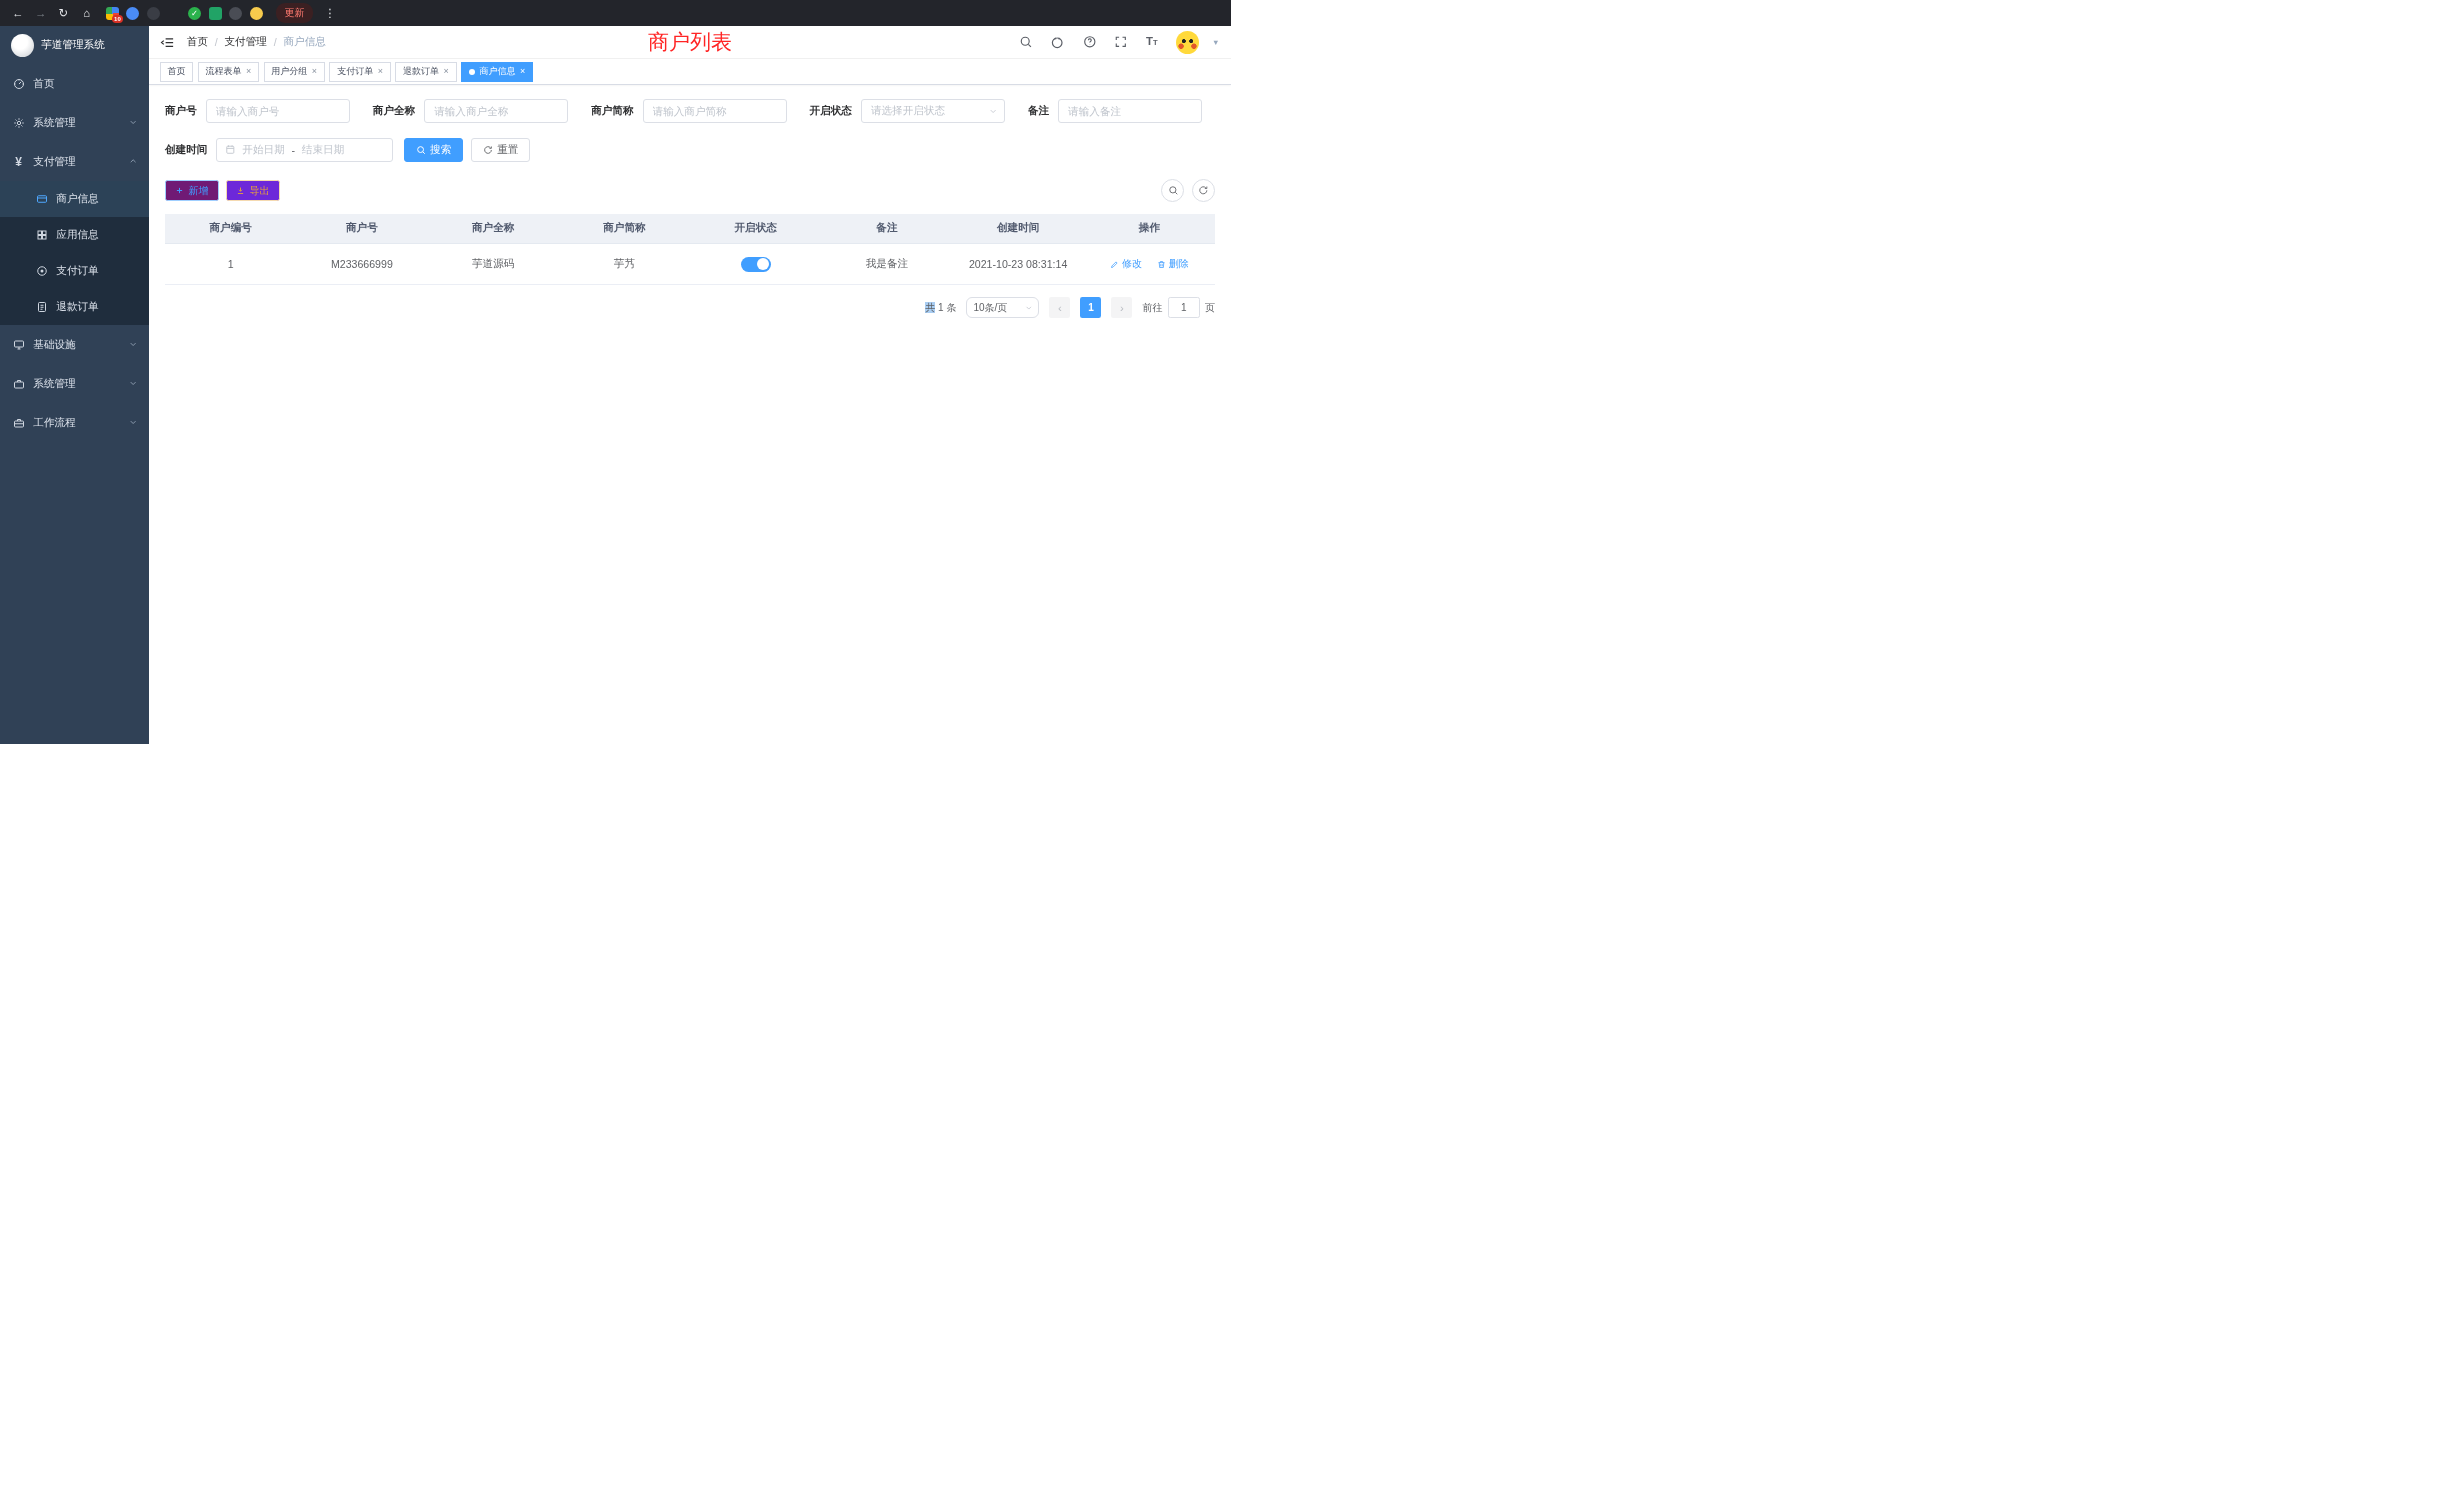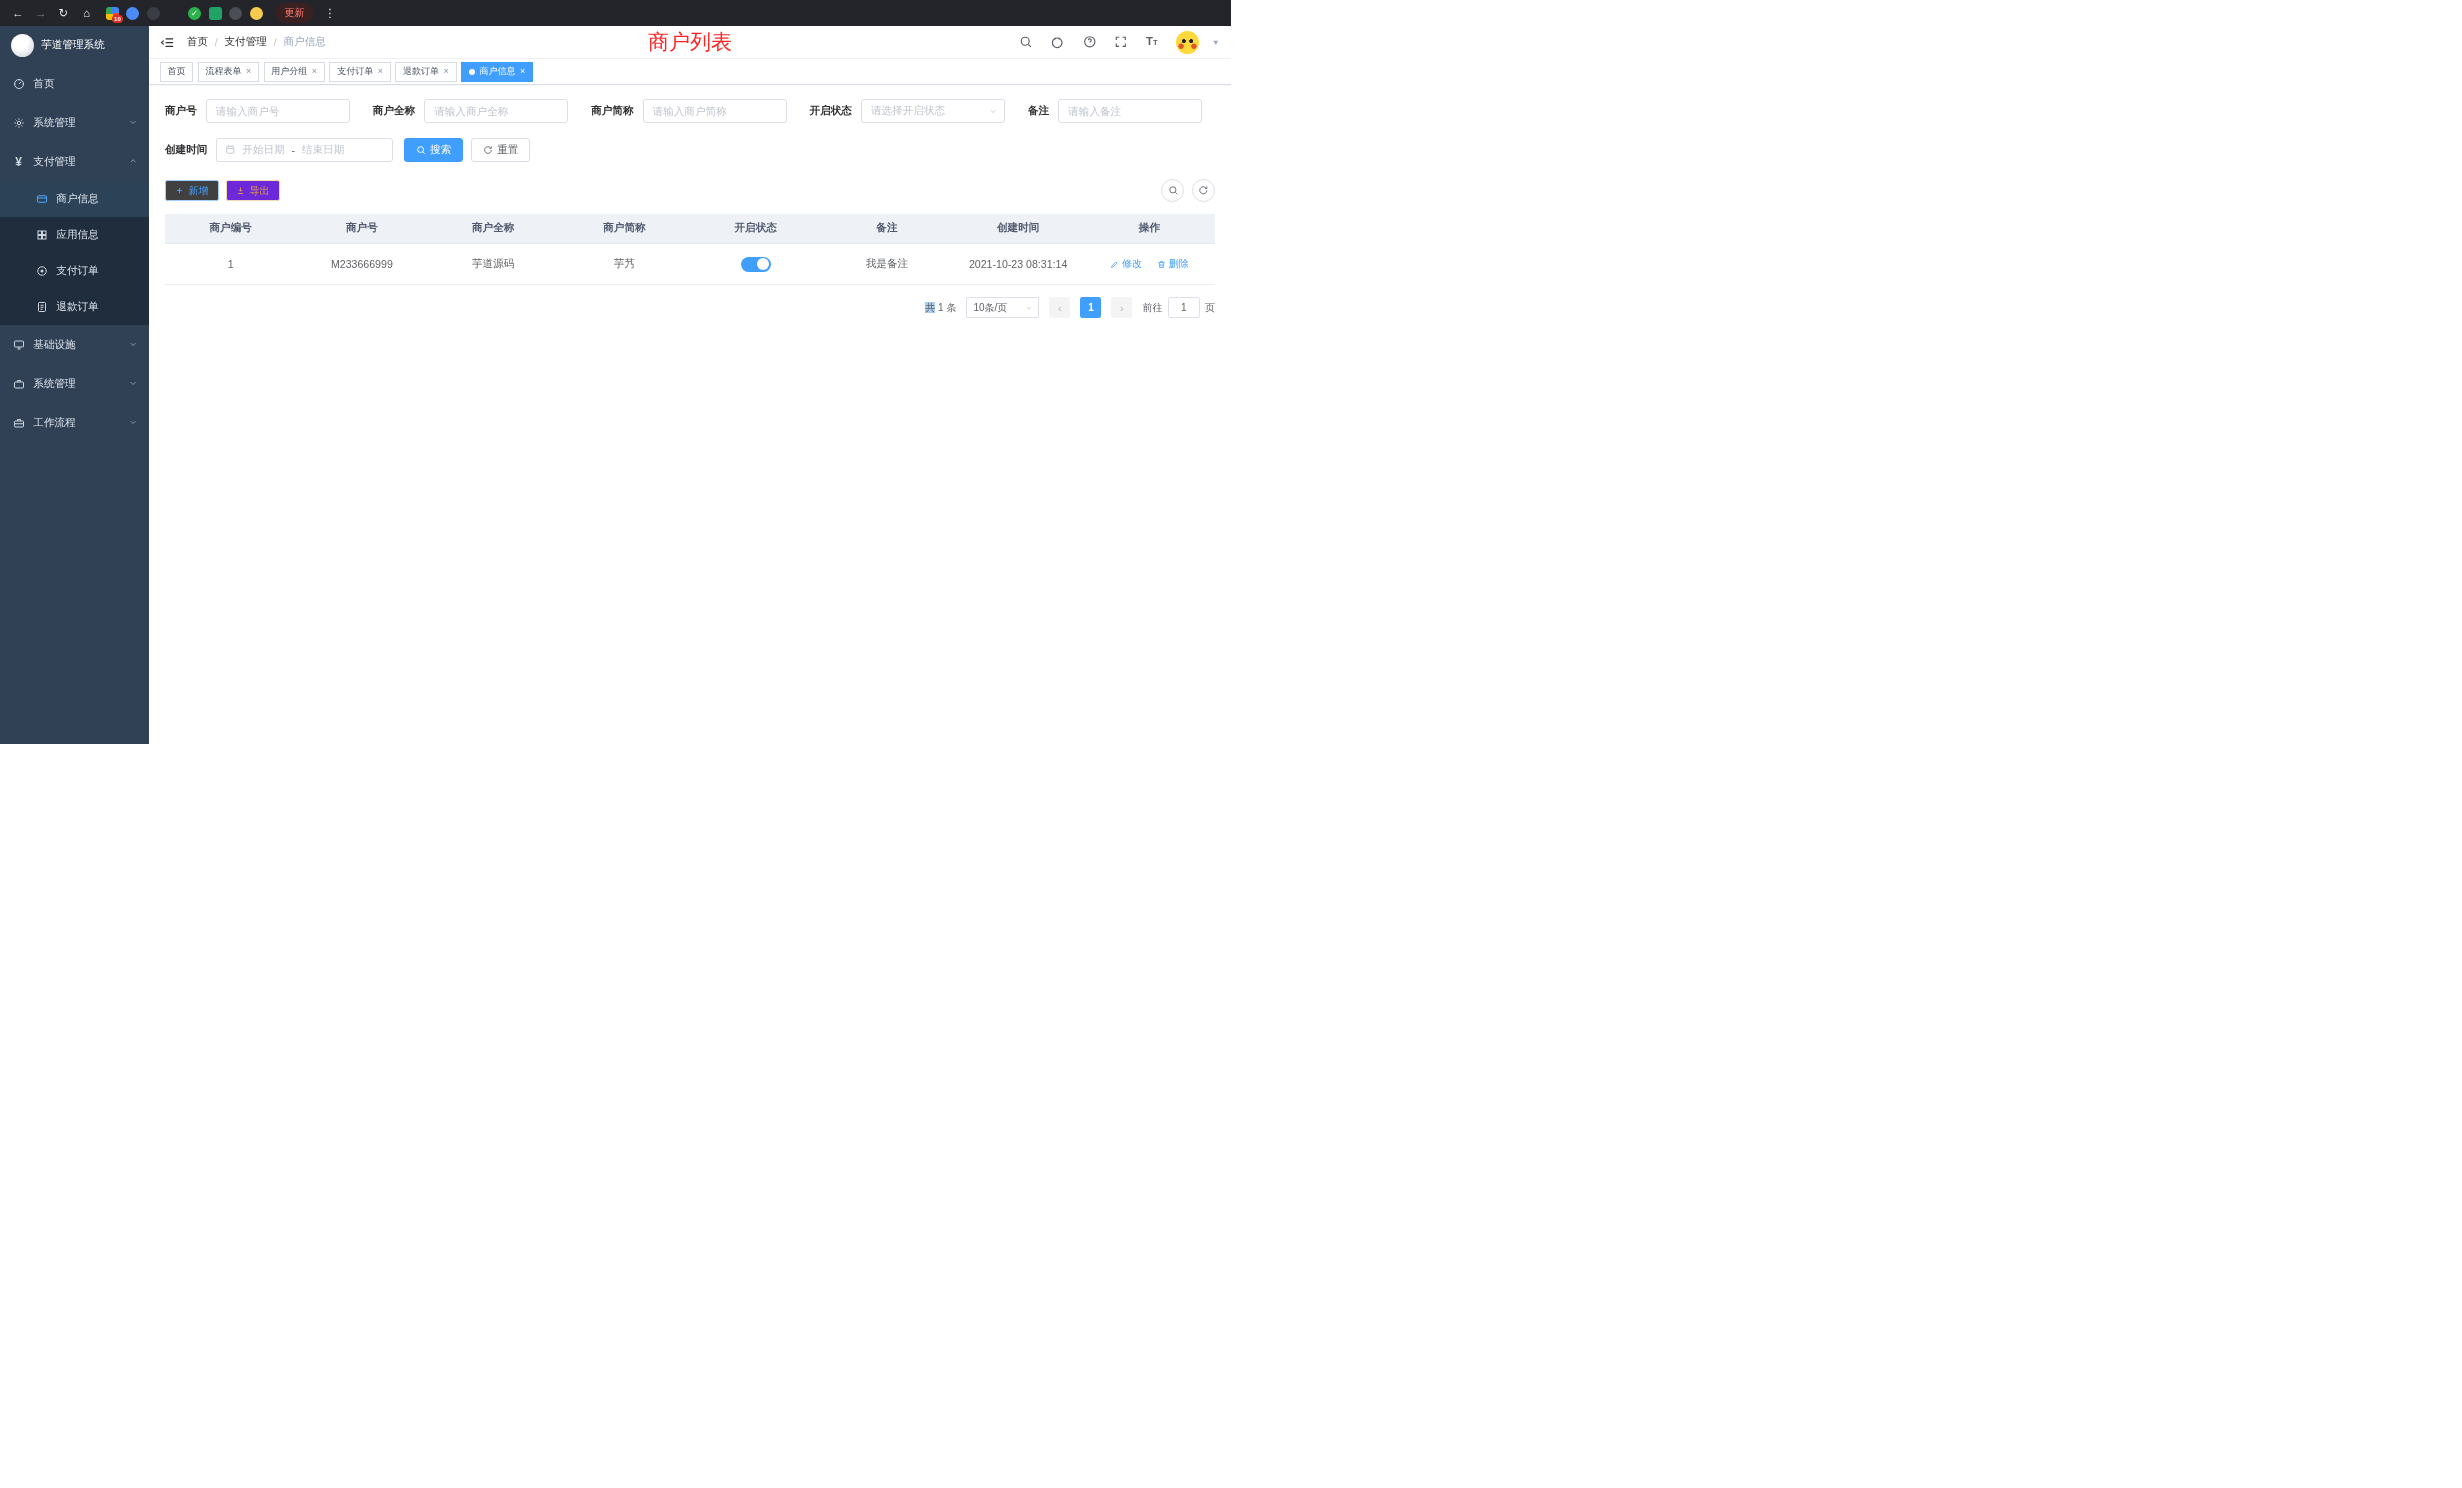--- a/index.html
+++ b/index.html
@@ -71,38 +71,38 @@
   .fi label{font-size:10.6px;font-weight:700;color:#303133;margin-right:9px;white-space:nowrap}
   .inp{height:24px;border:0.8px solid #dcdfe6;border-radius:3px;font-size:10.6px;padding:0 9px;color:#606266;width:144px;outline:none}
   .inp::placeholder{color:#bfc4cc}
   .sel{height:24px;border:0.8px solid #dcdfe6;border-radius:3px;font-size:10.6px;padding:0 6.8px 0 9px;color:#bfc4cc;width:144px;display:flex;align-items:center;justify-content:space-between;background:#fff;cursor:pointer}
   .sel .sc{color:#c0c4cc}
   .daterange{height:24px;border:0.8px solid #dcdfe6;border-radius:3px;display:flex;align-items:center;padding:0 7.6px;width:177px;color:#bfc4cc;font-size:10.6px;gap:6.8px;background:#fff}
   .daterange .dsep{color:#606266}
   .btn{height:24px;border-radius:3px;border:0.8px solid #dcdfe6;background:#fff;color:#606266;font-size:10.6px;padding:0 10.6px;display:inline-flex;align-items:center;gap:4.5px;cursor:pointer;white-space:nowrap}
   .btn.primary{background:#409eff;border-color:#409eff;color:#fff}
   .btn.sm{height:21px;padding:0 9px;font-size:10px;border-radius:2.3px}
-  .btn.plain-primary{background:#404040;border-color:#a0cfff;color:#409eff}
+  .btn.plain-primary{background:#701a75;border-color:#a0cfff;color:#409eff}
   .btn.plain-warning{background:#6d28d9;border-color:#f5dab1;color:#e6a23c}
   .toolbar{display:flex;align-items:center;gap:7.6px;margin-bottom:11.4px}
   .toolbar .tools{margin-left:auto;display:flex;gap:7.6px}
   .circle-btn{width:23px;height:23px;border-radius:50%;border:0.8px solid #dcdfe6;background:#fff;color:#606266;display:flex;align-items:center;justify-content:center;cursor:pointer}
 
   
   table{width:100%;border-collapse:collapse;table-layout:fixed;font-size:10.6px}
   thead th{background:#eef1f6;color:#515a6e;font-weight:700;height:30px;text-align:center;border-bottom:0.8px solid #e4e9f0}
   tbody td{height:41px;color:#606266;text-align:center;border-bottom:0.8px solid #ebeef5;background:#fff}
   .toggle{width:30px;height:15px;border-radius:7.6px;background:#409eff;position:relative;display:inline-block;vertical-align:middle;cursor:pointer}
   .toggle::after{content:"";position:absolute;right:1.5px;top:1.5px;width:12px;height:12px;border-radius:50%;background:#fff}
   .op{color:#409eff;display:inline-flex;align-items:center;gap:3px;font-size:10px;margin:0 6px;cursor:pointer;white-space:nowrap}
 
   
   .pager{display:flex;align-items:center;justify-content:flex-end;margin-top:12px;font-size:10px;color:#606266;gap:10px}
   .hl{background:#a9cdf2}
-  .psel{width:73px;height:21px;border:0.8px solid #dcdfe6;border-radius:1px;display:flex;align-items:center;justify-content:space-between;padding:0 6px;color:#606266;cursor:pointer;background:#fff}
+  .psel{width:73px;height:21px;border:0.8px solid #dcdfe6;border-radius:6px;display:flex;align-items:center;justify-content:space-between;padding:0 6px;color:#606266;cursor:pointer;background:#fff}
   .psel .sc{color:#c0c4cc}
   .pbtn{min-width:21px;height:21px;border-radius:2.3px;background:#f4f4f5;color:#b8bcc2;display:flex;align-items:center;justify-content:center;font-size:11.4px;cursor:pointer}
   .pbtn.page{background:#409eff;color:#fff;font-weight:600;font-size:10px}
   .goto{display:flex;align-items:center;gap:5.3px}
   .goto-input{width:32px;height:21px;border:0.8px solid #dcdfe6;border-radius:2.3px;text-align:center;font-size:10px;color:#606266;outline:none}
 </style>
 </head>
 <body>
 
 <div class="browser">

